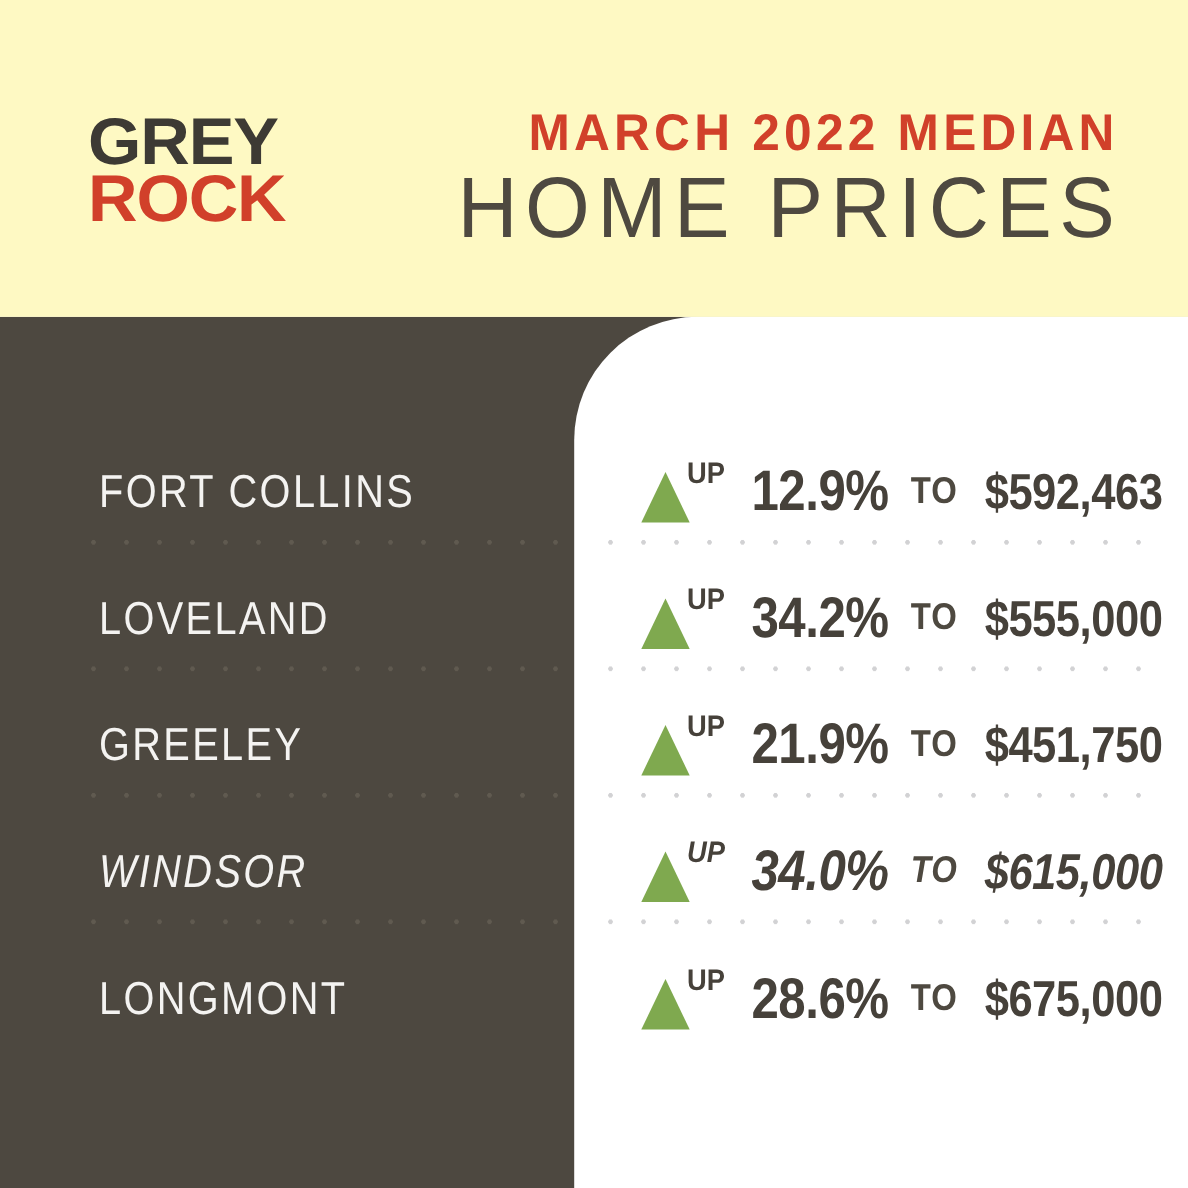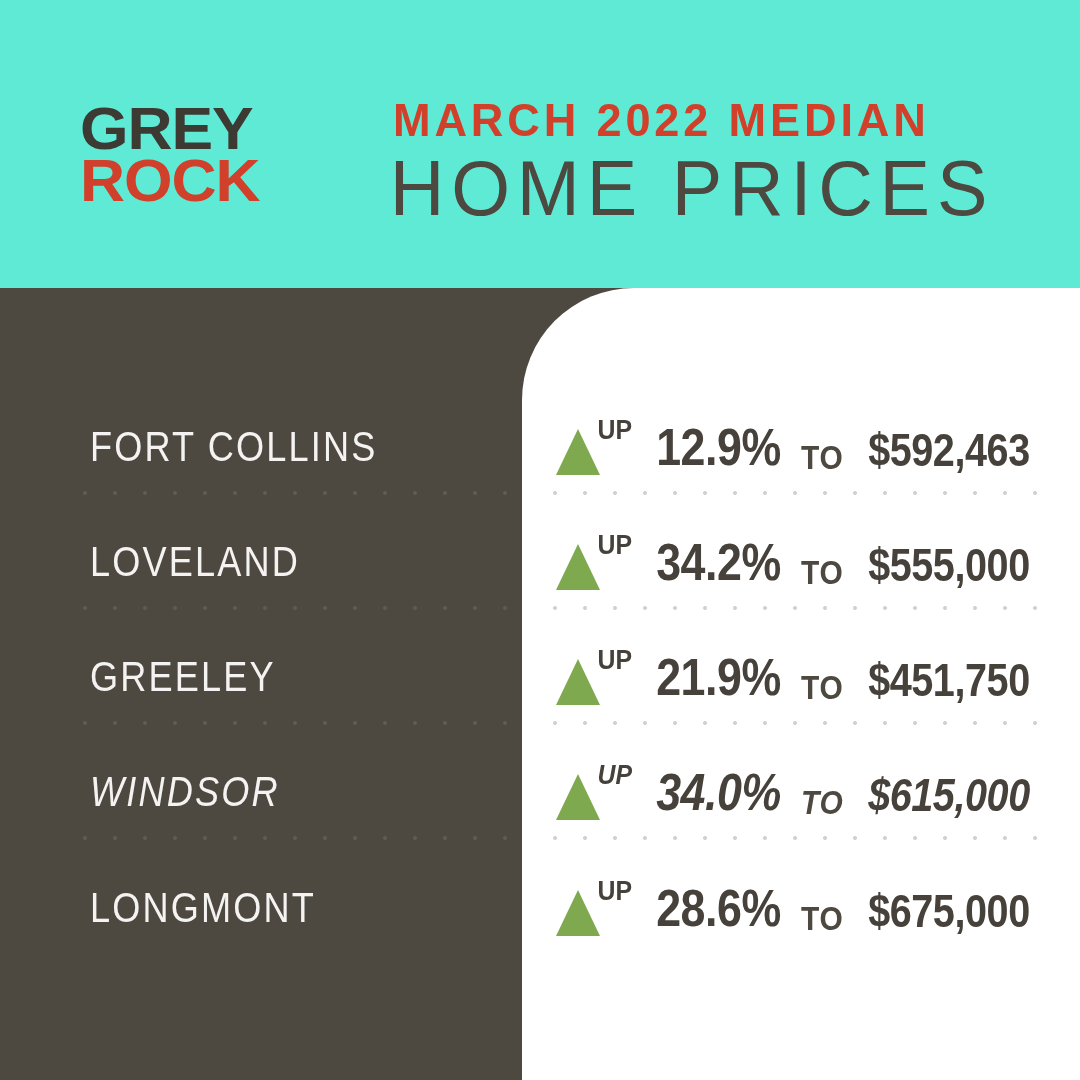--- a/index.html
+++ b/index.html
@@ -7,42 +7,42 @@
   body {
     font-family:"Liberation Sans", sans-serif;
     background:#ffffff;
     overflow:hidden;
     position:relative;
   }
 
   
   #header {
     position:absolute; left:0; top:0; width:1080px; height:288px;
-    background:#5eead4;
+    background:#fef9c3;
     z-index:5;
   }
   #logo {
     position:absolute; left:80px; top:103px;
     line-height:0.86;
     font-family:"Liberation Sans", sans-serif;
   }
   #logo .line {
     display:block;
     font-weight:bold;
     font-size:60px;
     letter-spacing:-1px;
     transform:scaleX(1.04);
     transform-origin:left center;
   }
   #logo .grey { color:#3d3a34; }
   #logo .rock { color:#d1402a; }
 
   #title-block {
     position:absolute; left:380px; top:96px; width:650px;
-    text-align:left;
+    text-align:right;
   }
   #title-top {
     font-weight:bold;
     font-size:47px;
     letter-spacing:4px;
     color:#d1402a;
     line-height:1.0;
     transform:scaleX(0.96);
     white-space:nowrap;
   }
@@ -83,22 +83,22 @@
     position:absolute; left:90px;
     font-size:42px;
     font-weight:300;
     letter-spacing:2.5px;
     color:#f4f3f1;
     white-space:nowrap;
     transform:scaleX(0.86);
     transform-origin:left center;
   }
   .stat {
-    position:absolute; left:556px;
-    display:flex; align-items:flex-end;
+    position:absolute; left:583px;
+    display:flex; align-items:center;
     white-space:nowrap;
   }
   .tri-wrap {
     position:relative;
     display:inline-block;
     width:44px; height:46px;
     align-self:flex-end;
     margin-bottom:2px;
   }
   .tri {

